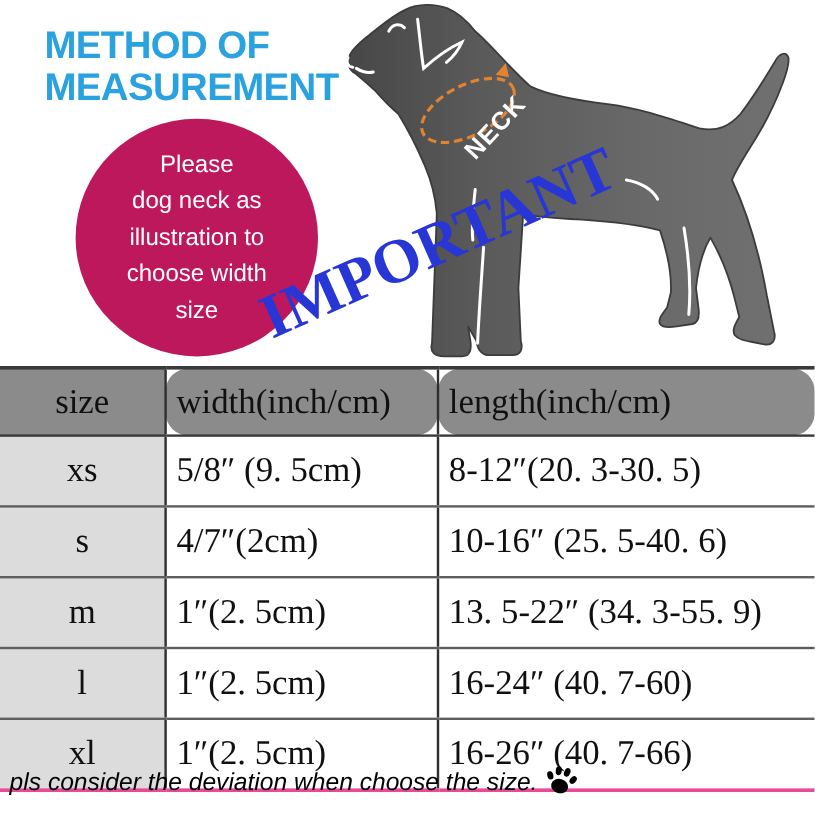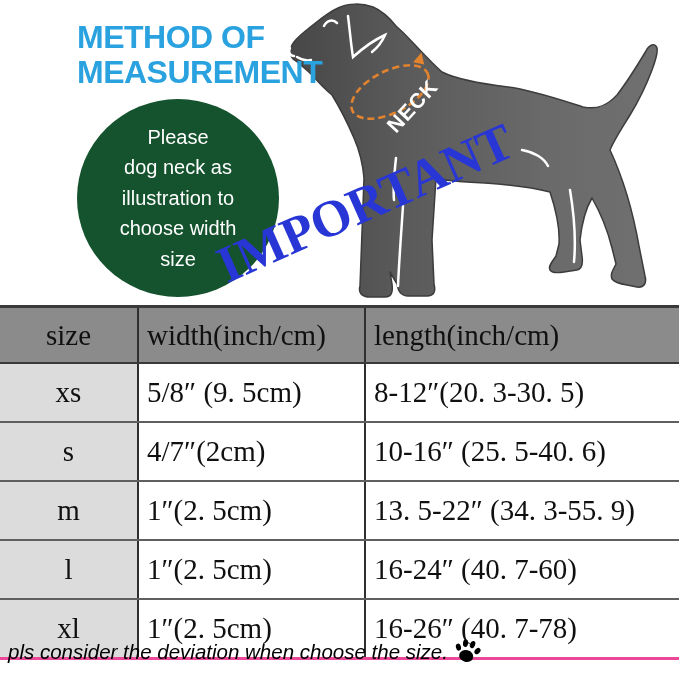--- a/index.html
+++ b/index.html
@@ -1,25 +1,25 @@
 <!DOCTYPE html>
 <html><head>
 <meta charset="utf-8">
 <style>
   html,body{margin:0;padding:0;background:#fff;}
   .canvas{position:relative;width:679px;height:692px;background:#ffffff;overflow:hidden;
           font-family:"Liberation Sans",sans-serif;}
 
   
   .title{position:absolute;left:37px;top:20px;z-index:3;color:#29a2df;font-weight:bold;
-         font-size:32px;line-height:35px;letter-spacing:-0.5px;margin-left:40px;}
+         font-size:32px;line-height:35px;letter-spacing:-0.5px;}
 
   
-  .bubble{position:absolute;left:77px;top:99px;width:202px;height:198px;border-radius:50%;
-          background:#14532d;color:#ffffff;display:flex;flex-direction:column;
+  .bubble{position:absolute;left:63px;top:99px;width:202px;height:198px;border-radius:50%;
+          background:#be185d;color:#ffffff;display:flex;flex-direction:column;
           justify-content:center;align-items:center;text-align:center;
           font-size:20px;line-height:30.5px;z-index:2;}
 
   
   .watermark{position:absolute;left:220px;top:238px;width:420px;z-index:6;
              font-family:"Liberation Serif",serif;font-weight:bold;font-size:52px;
              color:#2936d6;transform:rotate(-24deg);transform-origin:0 50%;
              white-space:nowrap;}
 
   .dog-wrap{position:absolute;left:280px;top:0;z-index:1;}
@@ -27,21 +27,21 @@
   
   .size-table{position:absolute;left:0;top:305px;width:679px;border-collapse:collapse;
               font-family:"Liberation Serif",serif;font-size:29px;color:#101010;
               table-layout:fixed;z-index:4;background:#fff;}
   .size-table col.c1{width:138px;}
   .size-table col.c2{width:227px;}
   .size-table col.c3{width:314px;}
   .size-table th{background:#8b8b8b;font-weight:normal;height:52px;
                  border-top:3px solid #3a3a3a;border-bottom:2px solid #3a3a3a;}
   .size-table td{height:55px;border-bottom:2px solid #5f5f5f;background:#ffffff;margin-left:12px;}
-  .size-table .sep{border-left:2px solid #2f2f2f;}
+  .size-table .sep{border-left:2px solid #2f2f2f;border-radius:19px;}
   .size-table .size-col{background:#dcdcdc;text-align:center;}
   .size-table th.size-col-h{text-align:center;}
   .size-table .val{text-align:left;padding-left:8px;}
   .size-table tbody tr:last-child td{border-bottom:3px solid #ec4899;}
 
   
   .footnote{position:absolute;left:8px;top:636px;font-style:italic;font-size:20.5px;
             line-height:31px;color:#000;z-index:4;white-space:nowrap;}
   .paw{display:inline-block;vertical-align:-5px;margin-left:5px;transform:rotate(14deg);}
 </style>
@@ -147,21 +147,21 @@
         <td class="val sep">13. 5-22″ (34. 3-55. 9)</td>
       </tr>
       <tr>
         <td class="size-col">l</td>
         <td class="val sep">1″(2. 5cm)</td>
         <td class="val sep">16-24″ (40. 7-60)</td>
       </tr>
       <tr>
         <td class="size-col">xl</td>
         <td class="val sep">1″(2. 5cm)</td>
-        <td class="val sep">16-26″ (40. 7-78)</td>
+        <td class="val sep">16-26″ (40. 7-66)</td>
       </tr>
     </tbody>
   </table>
 
   <div class="footnote">
     <div>
       <span>pls consider the deviation when choose the size.</span><span class="paw"><svg width="27" height="26" viewBox="0 0 32 30">
         <g fill="#000000">
           <ellipse cx="16" cy="21" rx="8.5" ry="7"></ellipse>
           <ellipse cx="4.5" cy="13" rx="3" ry="4.2" transform="rotate(-28 4.5 13)"></ellipse>

